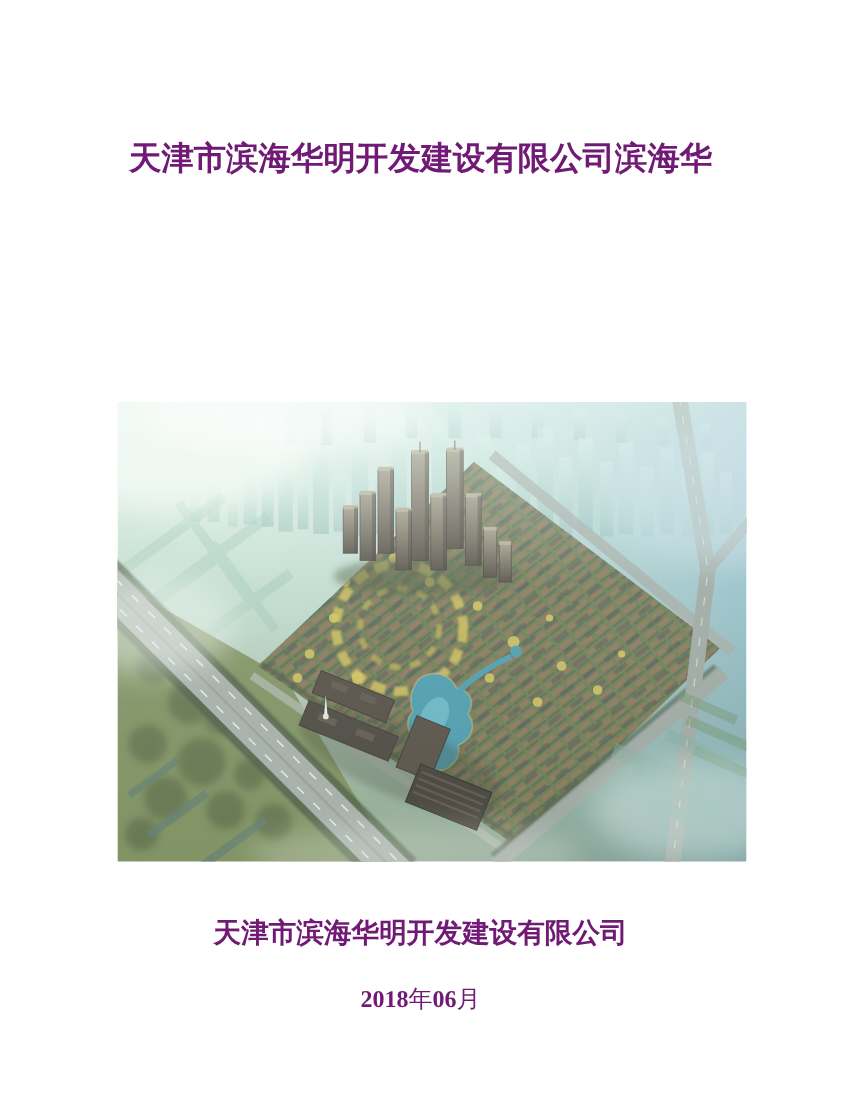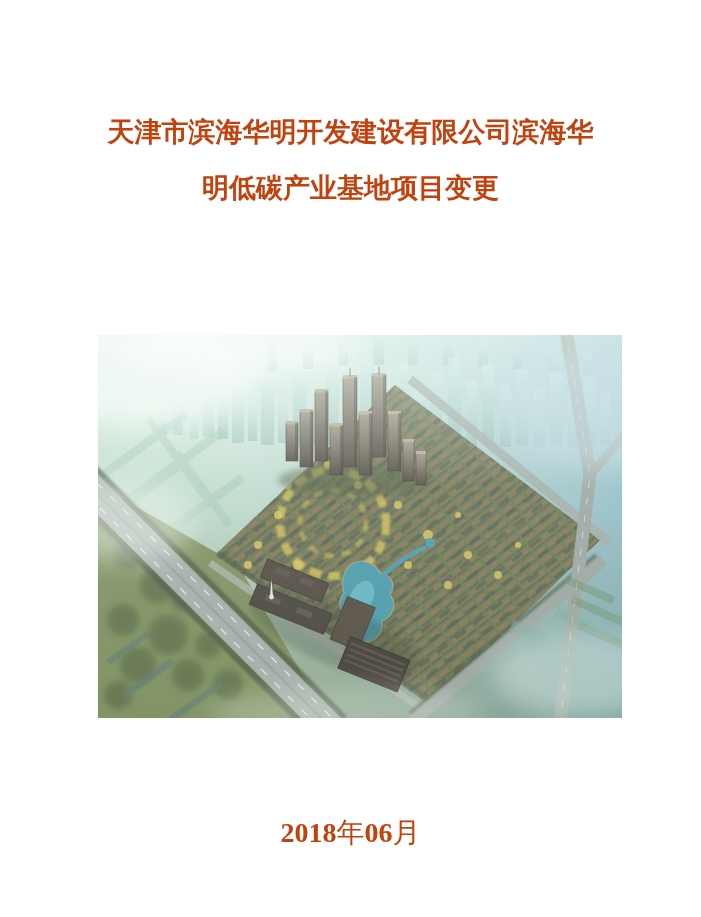--- a/index.html
+++ b/index.html
@@ -1,47 +1,46 @@
 <!DOCTYPE html>
 <html><head>
 <meta charset="utf-8">
 <style>
   html,body{margin:0;padding:0;background:#ffffff;}
   .page{
     position:relative;width:701px;height:917px;background:#ffffff;
-    font-family:"Liberation Serif","DejaVu Serif",serif;color:#c2410c;overflow:hidden;
+    font-family:"Liberation Serif","DejaVu Serif",serif;color:#701a75;overflow:hidden;
   }
   .title-block{
     position:absolute;top:104px;left:0;right:0;text-align:center;
     font-weight:bold;font-size:27px;
   }
   .title-line{line-height:56px;white-space:nowrap;}
   .cover-image{
     position:absolute;left:98px;top:335px;width:524px;height:383px;
   }
   .cover-image svg{display:block;width:100%;height:100%;}
   .publisher{
     position:absolute;top:765px;left:0;right:0;text-align:center;
     font-weight:bold;font-size:23px;line-height:25px;white-space:nowrap;
   }
   .pub-date{
     position:absolute;top:822px;left:0;right:0;text-align:center;
-    font-size:28px;line-height:22px;white-space:nowrap;
+    font-size:20px;line-height:22px;white-space:nowrap;
   }
   .pub-date .num{font-weight:bold;}
   .pub-date .unit{font-weight:normal;}
 </style>
 </head>
 <body>
 
 <div class="page">
 
   <div class="title-block">
     <div class="title-line">天津市滨海华明开发建设有限公司滨海华</div>
-    <div class="title-line">明低碳产业基地项目变更</div>
   </div>
 
   <div class="cover-image">
     <svg viewBox="0 0 524 383" preserveAspectRatio="none">
       <defs>
         <linearGradient id="bgV" x1="0" y1="0" x2="0" y2="1">
           <stop offset="0" stop-color="#e9f4ec"></stop>
           <stop offset="0.45" stop-color="#b9d6c6"></stop>
           <stop offset="1" stop-color="#7f9372"></stop>
         </linearGradient>
@@ -294,18 +293,19 @@
         <ellipse cx="50" cy="35" rx="110" ry="55" fill="#f4faf6" opacity=".75" filter="url(#f14)"></ellipse>
         <ellipse cx="140" cy="12" rx="120" ry="30" fill="#ffffff" opacity=".5" filter="url(#f14)"></ellipse>
         <ellipse cx="28" cy="185" rx="70" ry="42" fill="#eef4ee" opacity=".5" filter="url(#f14)"></ellipse>
         <ellipse cx="500" cy="75" rx="95" ry="60" fill="#cfe4ea" opacity=".5" filter="url(#f14)"></ellipse>
         <ellipse cx="480" cy="340" rx="85" ry="42" fill="#dcebe6" opacity=".45" filter="url(#f14)"></ellipse>
         <ellipse cx="250" cy="378" rx="140" ry="26" fill="#e8efe6" opacity=".3" filter="url(#f14)"></ellipse>
       </g>
     </svg>
   </div>
 
+  <div class="publisher">天津市滨海华明开发建设有限公司</div>
 
   <div class="pub-date">
     <span class="num">2018</span><span class="unit">年</span><span class="num">06</span><span class="unit">月</span>
   </div>
 
 </div>
 
 </body></html>

